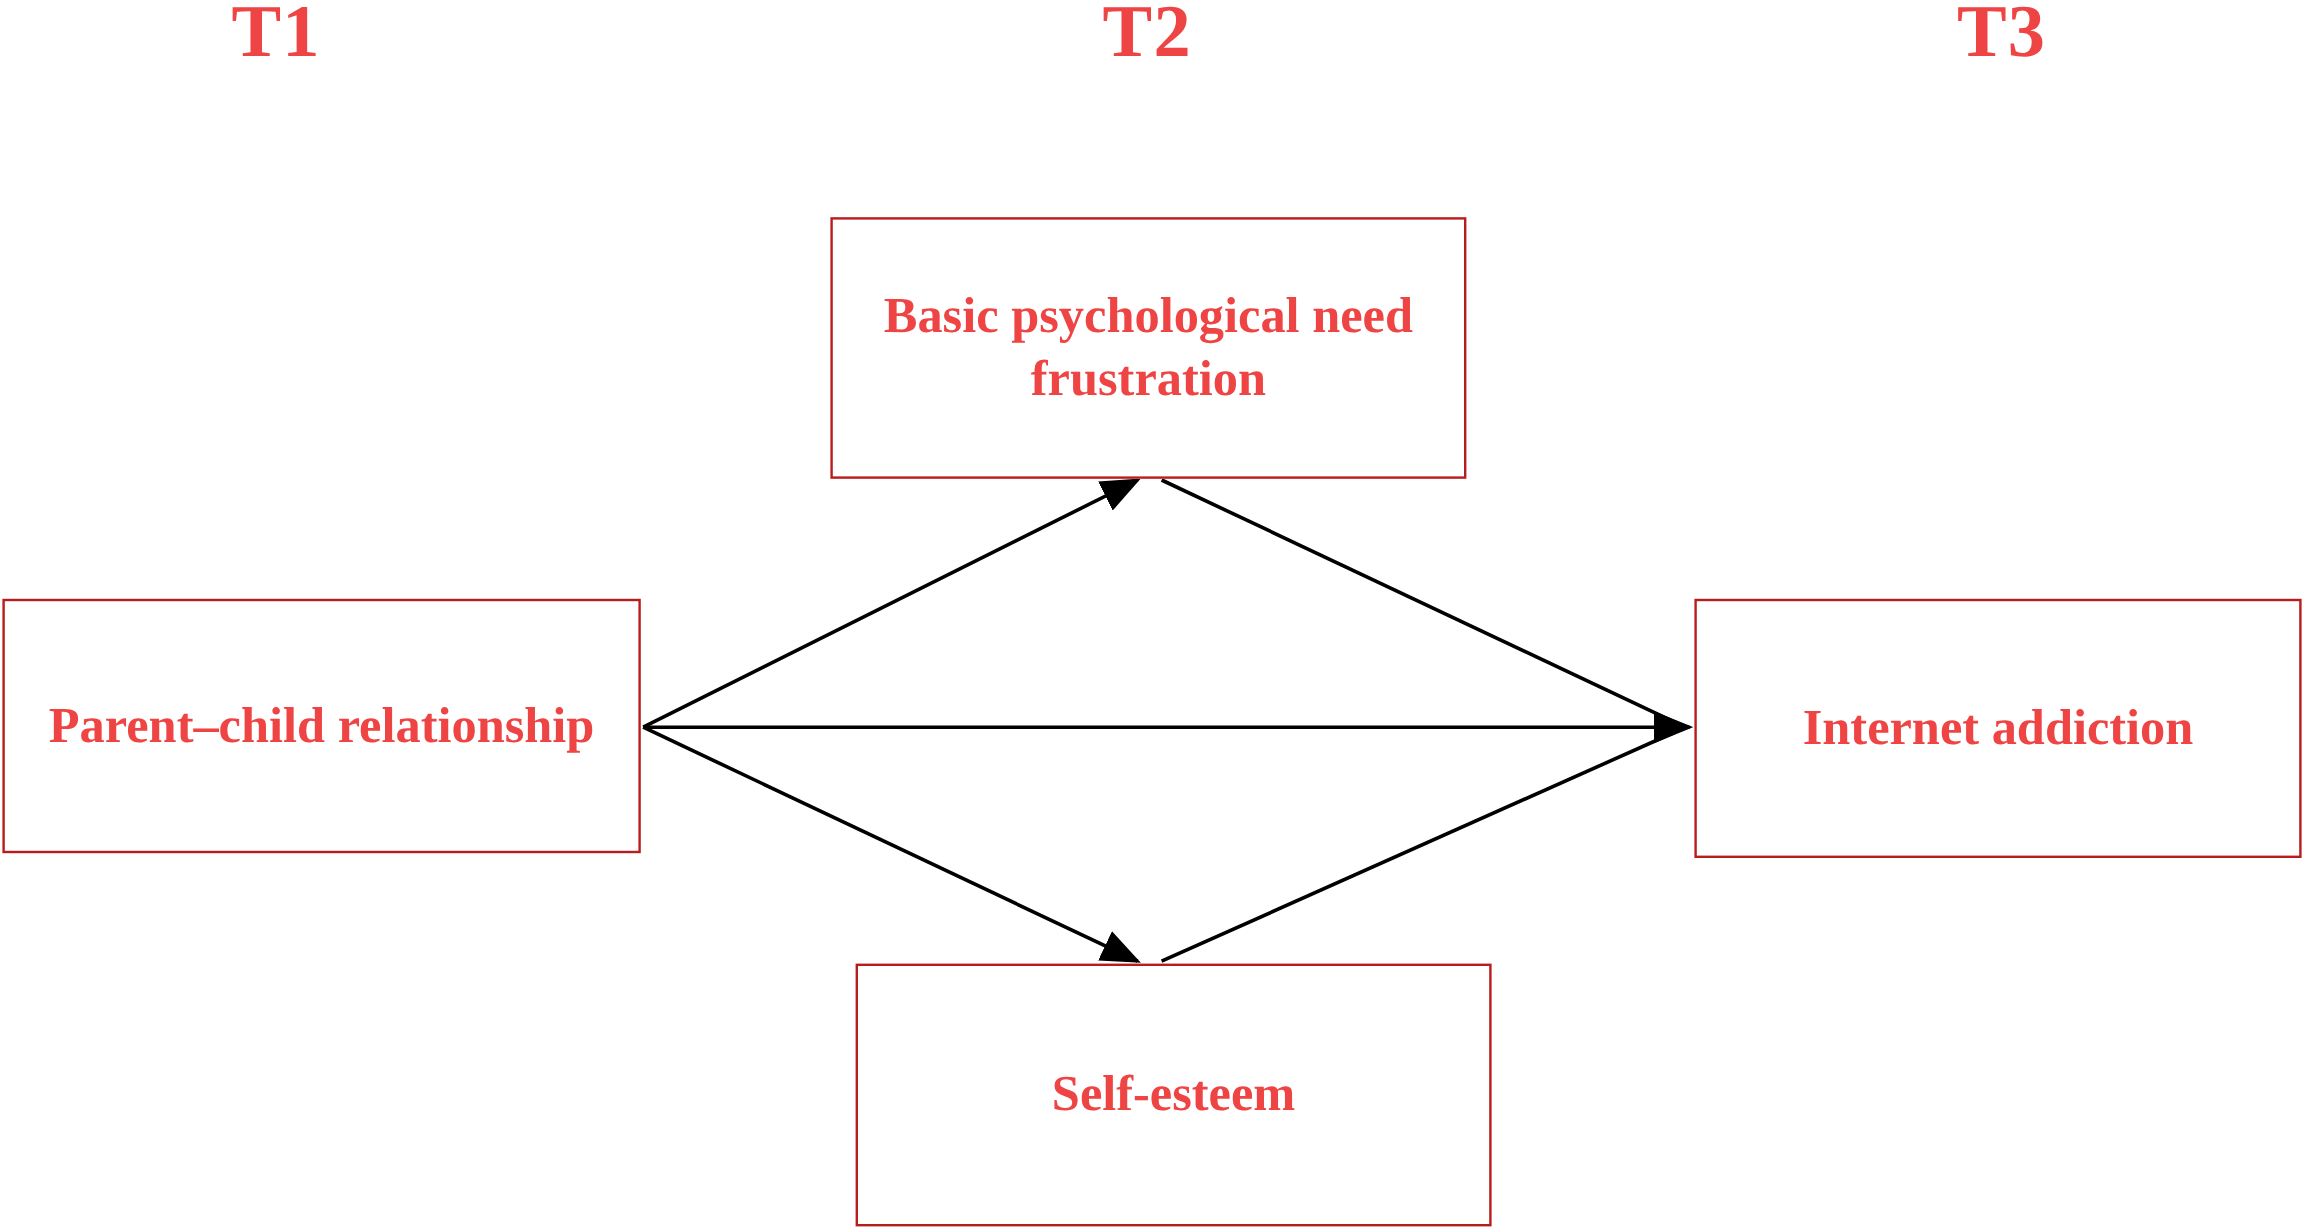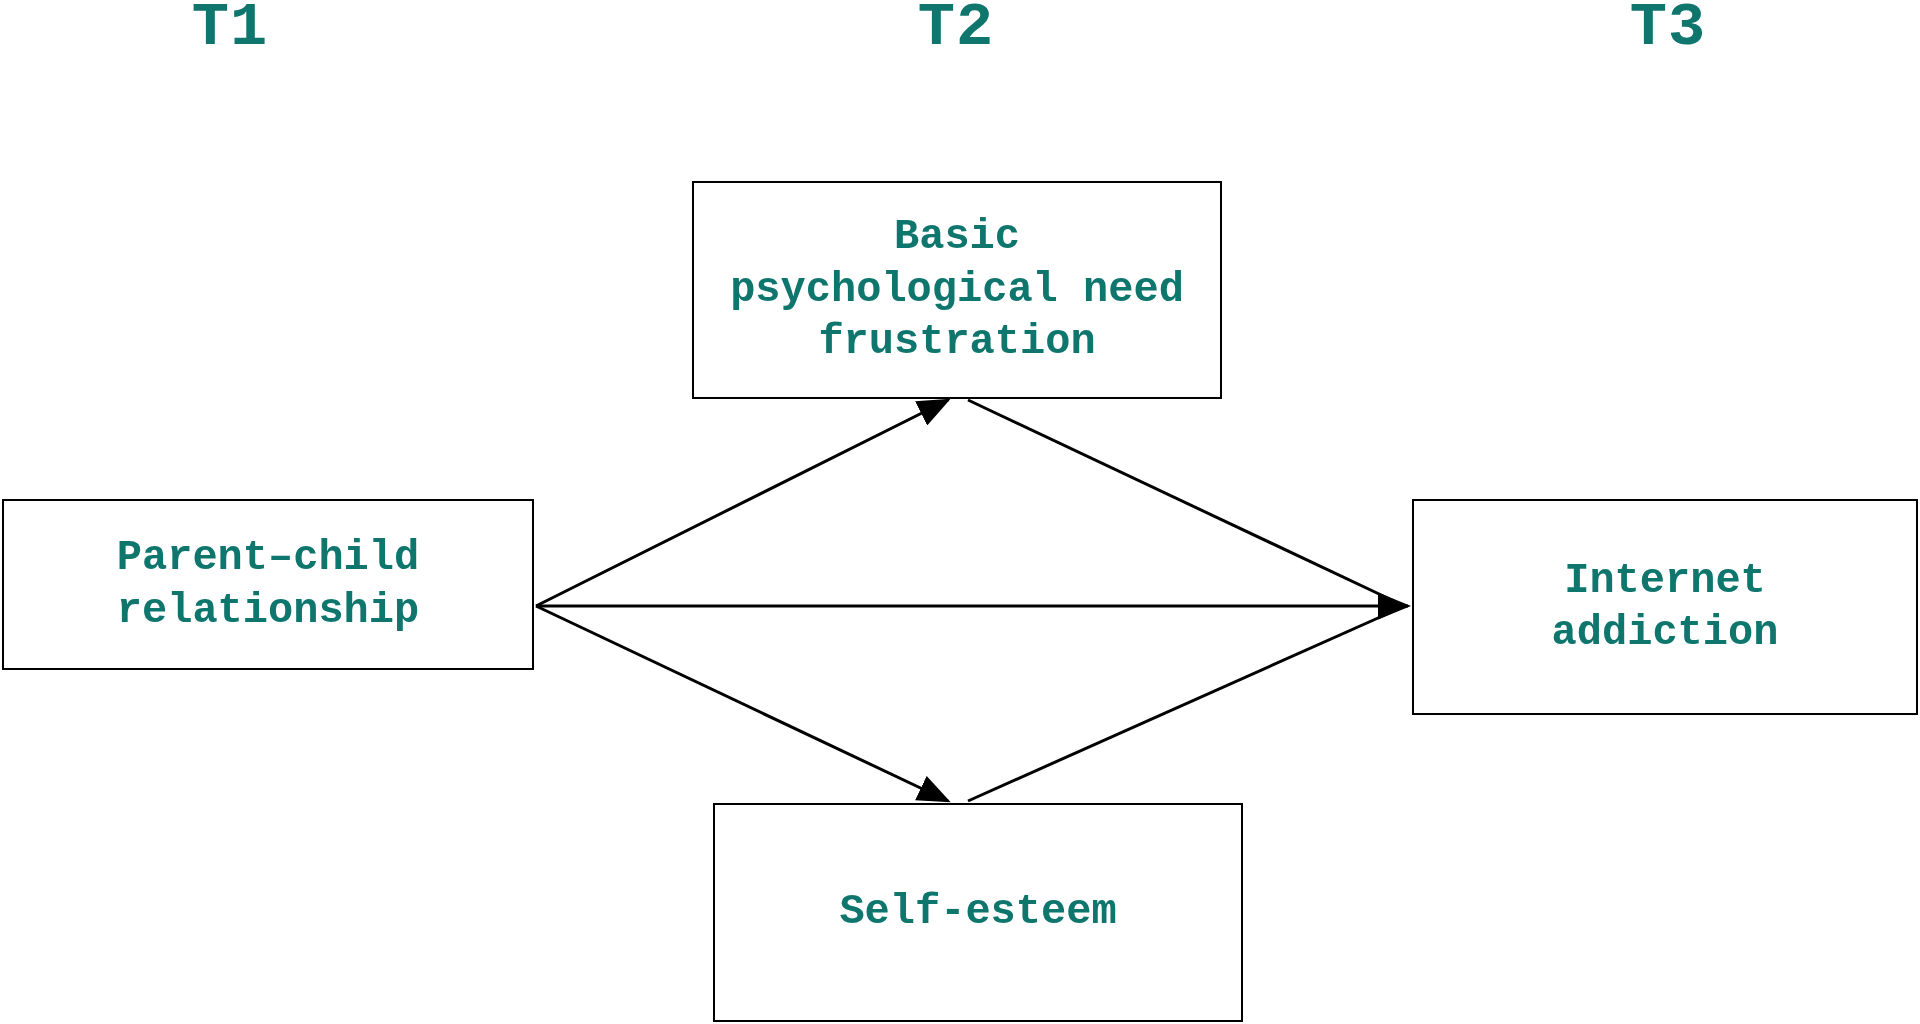--- a/index.html
+++ b/index.html
@@ -5,36 +5,36 @@
   html, body {
     margin: 0;
     padding: 0;
     background: #ffffff;
   }
   .canvas {
     position: relative;
     width: 1920px;
     height: 1024px;
     background: #ffffff;
-    font-family: Liberation Mono, monospace;
-    color: #0f766e;
+    font-family: Liberation Serif, serif;
+    color: #ef4444;
     overflow: hidden;
   }
   .time-label {
     position: absolute;
     top: -8px;
     transform: translateX(-50%);
     font-size: 62px;
     font-weight: bold;
     letter-spacing: 1px;
     white-space: nowrap;
   }
   .node-box {
     position: absolute;
-    border: 2px solid #000000;
+    border: 2px solid #b91c1c;
     background: #ffffff;
     display: flex;
     align-items: center;
     justify-content: center;
     text-align: center;
     box-sizing: border-box;
     z-index: 2;
   }
   .node-label {
     font-size: 42px;
@@ -71,21 +71,21 @@
 
     <line x1="536" y1="606" x2="1408" y2="606" stroke="#000000" stroke-width="3" marker-end="url(#arrowhead)"></line>
 
     <line x1="536" y1="606" x2="948" y2="801" stroke="#000000" stroke-width="3" marker-end="url(#arrowhead)"></line>
 
     <line x1="968" y1="400" x2="1396" y2="602" stroke="#000000" stroke-width="3"></line>
 
     <line x1="968" y1="801" x2="1396" y2="610" stroke="#000000" stroke-width="3"></line>
   </svg>
 
-  <div class="node-box" style="left:2px; top:499px; width:532px; height:171px;">
+  <div class="node-box" style="left:2px; top:499px; width:532px; height:212px;">
     <div class="node-label">Parent–child relationship</div>
   </div>
 
   <div class="node-box" style="left:692px; top:181px; width:530px; height:218px;">
     <div class="node-label">Basic psychological need frustration</div>
   </div>
 
   <div class="node-box" style="left:692px; top:803px; width:530px; height:219px;margin-left:21px;">
     <div class="node-label">Self-esteem</div>
   </div>

